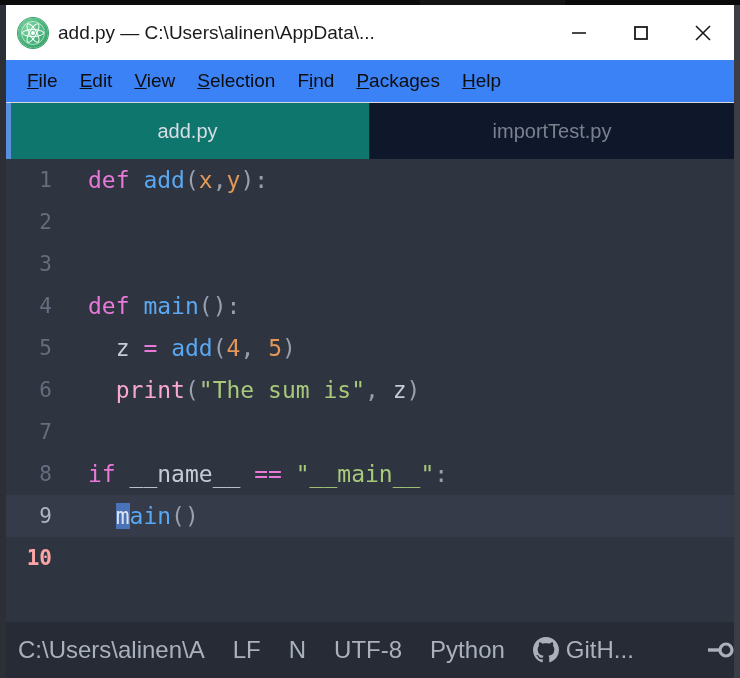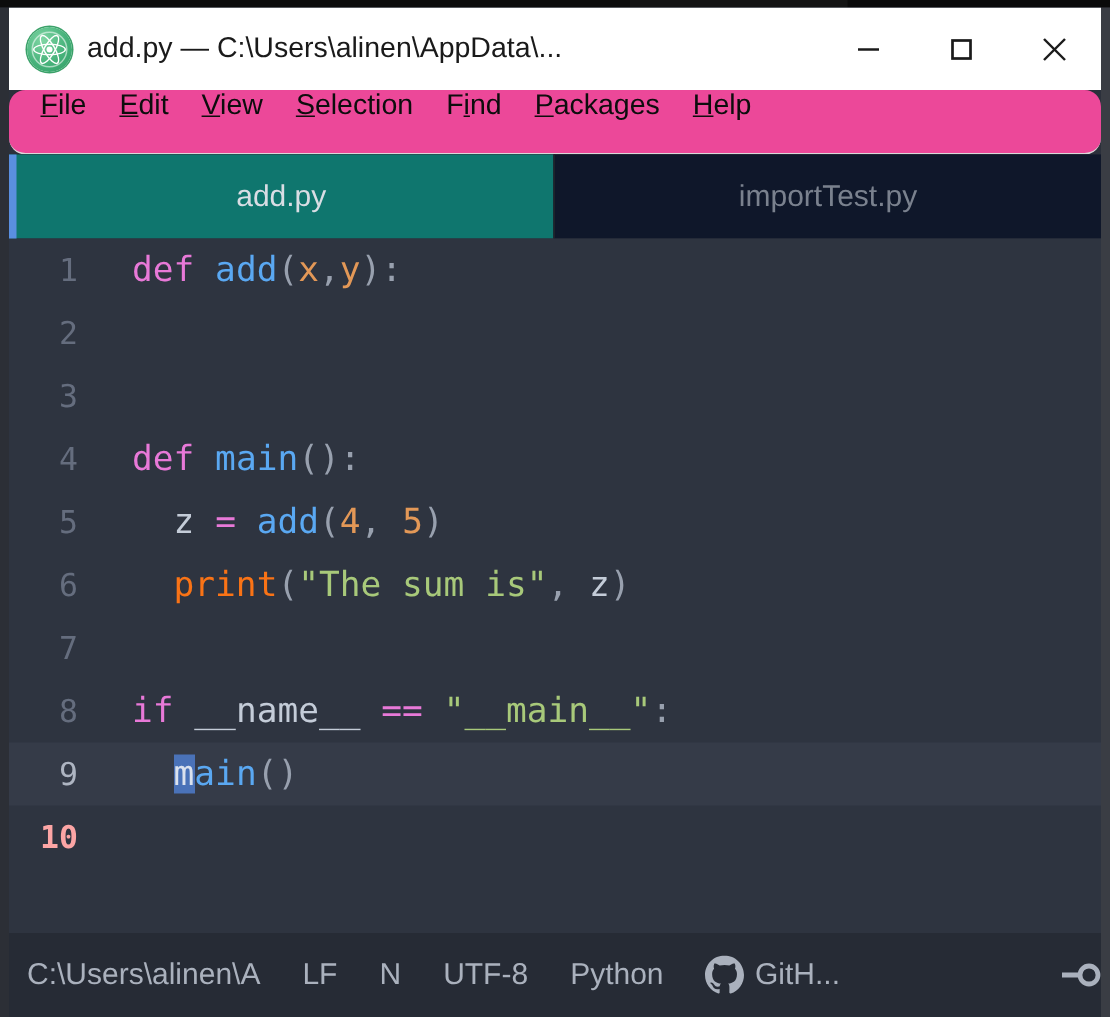--- a/index.html
+++ b/index.html
@@ -119,26 +119,26 @@
     width: 62px; height: 55px;
     display: flex;
     align-items: center;
     justify-content: center;
   }
   .wc svg { display: block; }
 
   
   #menubar {
     height: 43px;
-    background: #ec4899;
+    background: #3b82f6;
     border-bottom: 1px solid #d9d9d9;
     display: flex;
+    align-items: center;
     padding-left: 10px;
     box-sizing: border-box;
-    border-radius: 11px;
   }
   .menu-item {
     font-size: 19px;
     color: #0d0d0d;
     padding: 0 11px;
     white-space: nowrap;
     font-family: "Liberation Sans", sans-serif;
   }
   .menu-item u { text-decoration: underline; }
 
@@ -210,37 +210,37 @@
   }
 
   
   .kw    { color: #e879d8; }
   .fn    { color: #5aa8f2; }
   .param { color: #e39857; }
   .num   { color: #e39857; }
   .punc  { color: #98a0ae; }
   .op    { color: #e879d8; }
   .var   { color: #c4ccd8; }
-  .bi    { color: #f97316; }
+  .bi    { color: #f9a8d4; }
   .str   { color: #a8c97a; }
 
   .cursor-sel {
     background: #4a72b8;
     color: #dbe2ee;
     display: inline-block;
   }
 
   
   #statusbar {
     height: 56px;
     background: #262b35;
     display: flex;
     align-items: center;
     color: #aab1bd;
-    font-size: 20px;
+    font-size: 24px;
     box-sizing: border-box;
     padding-left: 12px;
     font-family: "Liberation Sans", sans-serif;
     position: relative;
   }
   .sb-item {
     margin-right: 28px;
     white-space: nowrap;
     display: flex;
     align-items: center;

